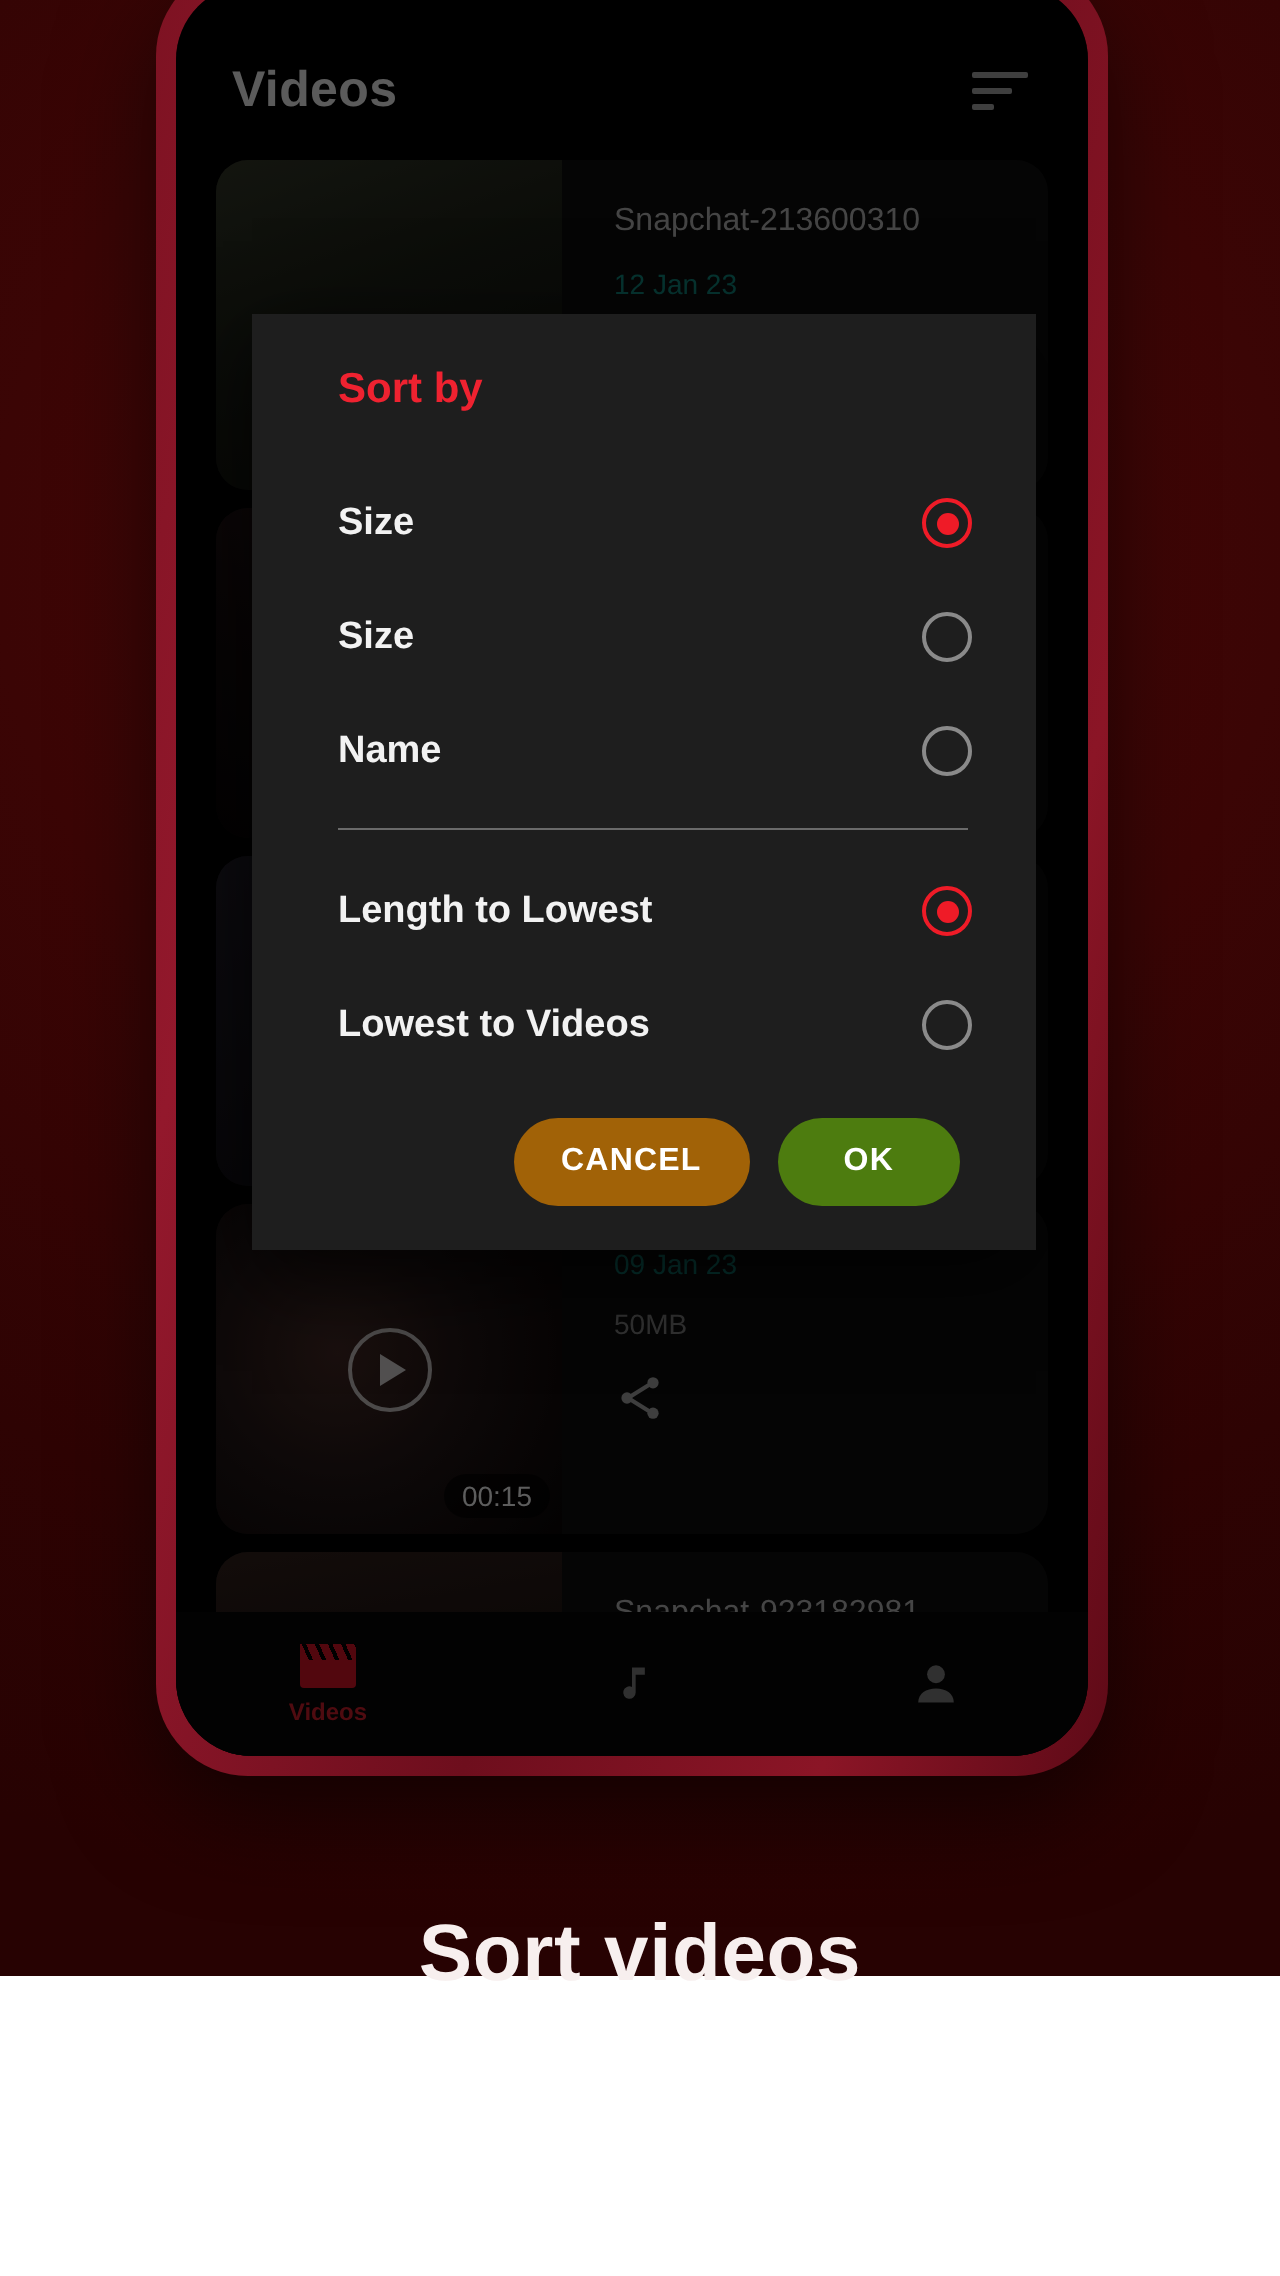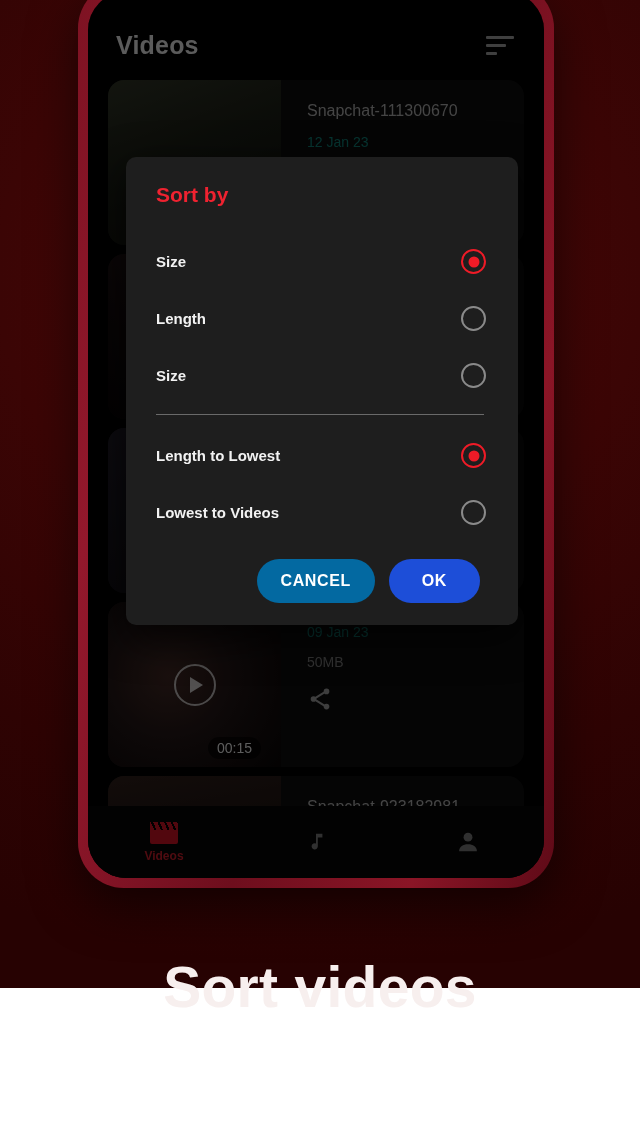--- a/index.html
+++ b/index.html
@@ -108,21 +108,21 @@
   .play-badge::after {
     content: "";
     width: 0; height: 0;
     margin-left: 4px;
     border-left: 13px solid rgba(215,215,215,.8);
     border-top: 8px solid transparent;
     border-bottom: 8px solid transparent;
   }
   .duration {
     position: absolute;
-    right: 20px; bottom: 8px;
+    right: 6px; bottom: 8px;
     background: rgba(0,0,0,.62);
     color: #cfcfcf;
     font-size: 14px;
     padding: 3px 9px;
     border-radius: 11px;
   }
   .meta {
     flex: 1;
     padding: 22px 0 0 26px;
     display: flex;
@@ -171,41 +171,41 @@
     position: absolute;
     inset: 0;
     background: rgba(0,0,0,.55);
   }
   #sort-dialog {
     position: absolute;
     left: 38px;
     top: 165px;
     width: 392px;
     background: #1e1e1e;
-    border-radius: 10px;
-    padding: 26px 24px 22px 16px;
+    border-radius: 0;
+    padding: 26px 24px 22px 29px;
     box-shadow: 0 12px 40px rgba(0,0,0,.7);
   }
   #dialog-title {
     font-size: 21px;
     font-weight: bold;
     color: #ef2230;
     margin-bottom: 26px;
     padding-left: 14px;
   }
   .opt-row {
     display: flex;
     align-items: center;
     justify-content: space-between;
     height: 57px;
     padding: 0 8px 0 14px;
     cursor: pointer;
   }
   .opt-label {
-    font-size: 15px;
+    font-size: 19px;
     font-weight: bold;
     color: #f2f2f2;
   }
   .radio {
     width: 25px; height: 25px;
     border-radius: 50%;
     border: 2.4px solid #8a8a8a;
     flex: none;
   }
   .radio.on {
@@ -237,31 +237,31 @@
   .btn {
     border: none;
     border-radius: 22px;
     font-family: "Liberation Sans", sans-serif;
     font-size: 16px;
     font-weight: bold;
     letter-spacing: .6px;
     color: #ffffff;
     cursor: pointer;
   }
-  #cancel-button { background: #0369a1; padding: 13px 24px; }
-  #ok-button { background: #1d4ed8; padding: 13px 33px; }
+  #cancel-button { background: #a16207; padding: 13px 24px; }
+  #ok-button { background: #4d7c0f; padding: 13px 33px; }
 
   
   #promo-caption {
     position: absolute;
     left: 0; right: 0;
     top: 952px;
     text-align: center;
     color: #f7efee;
-    font-size: 57px;
+    font-size: 40px;
     font-weight: bold;
     line-height: 1.26;
     letter-spacing: .3px;
   }
 </style>
 </head>
 <body>
 
 <div id="promo-bg">
 
@@ -275,21 +275,21 @@
           <i></i>
           <i></i>
         </div>
       </div>
 
       <div id="video-list">
 
         <div class="video-card">
           <div class="thumb thumb-a"></div>
           <div class="meta">
-            <div class="v-name">Snapchat-111300670</div>
+            <div class="v-name">Snapchat-213600310</div>
             <div class="v-date">12 Jan 23</div>
           </div>
         </div>
 
         <div class="video-card">
           <div class="thumb thumb-b"></div>
           <div class="meta">
             <div class="v-name"></div>
           </div>
         </div>
@@ -351,25 +351,25 @@
       <div id="scrim"></div>
 
       <div id="sort-dialog">
         <div id="dialog-title">Sort by</div>
 
         <div class="opt-row">
           <span class="opt-label">Size</span>
           <span class="radio on"></span>
         </div>
         <div class="opt-row">
-          <span class="opt-label">Length</span>
+          <span class="opt-label">Size</span>
           <span class="radio"></span>
         </div>
         <div class="opt-row">
-          <span class="opt-label">Size</span>
+          <span class="opt-label">Name</span>
           <span class="radio"></span>
         </div>
 
         <div id="dialog-divider"></div>
 
         <div class="opt-row">
           <span class="opt-label">Length to Lowest</span>
           <span class="radio on"></span>
         </div>
         <div class="opt-row">

